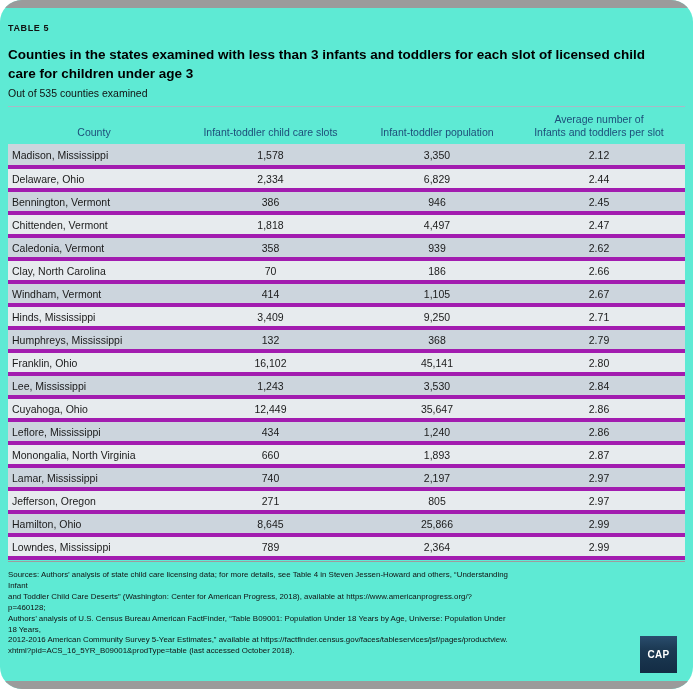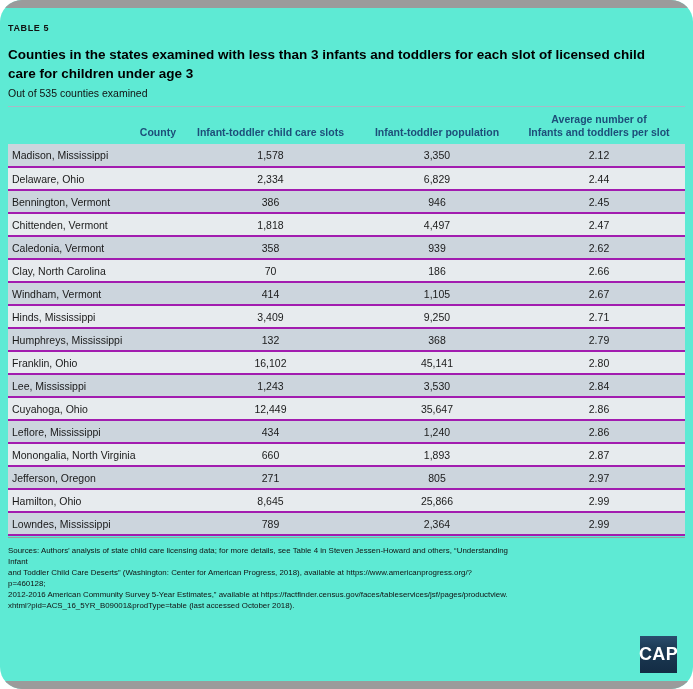--- a/index.html
+++ b/index.html
@@ -30,47 +30,47 @@
     margin-top:13px;max-width:662px;
   }
   .subtitle{
     font-size:10.5px;color:#111;margin-top:3px;
   }
   table.data{
     width:677px;border-collapse:collapse;margin-top:7px;
     border-top:1px solid #a9b9c6;
   }
   th{
-    color:var(--navy);font-size:10.5px;font-weight:bold;
+    color:var(--navy);font-size:10.5px;font-weight:normal;
     vertical-align:bottom;padding:6px 4px 5px 4px;line-height:1.25;
   }
-  th.col-county{text-align:right;width:172px;padding-left:4px;margin-top:23px;}
+  th.col-county{text-align:center;width:172px;padding-left:4px;margin-top:23px;}
   th.col-slots{text-align:center;width:181px;}
   th.col-pop{text-align:center;width:152px;}
   th.col-avg{text-align:center;width:172px;}
-  tbody tr{border-bottom:2px solid #a21caf;}
+  tbody tr{border-bottom:4px solid #a21caf;}
   tbody tr:nth-child(odd){background:var(--row-dark);}
   tbody tr:nth-child(even){background:var(--row-light);}
   td{
     font-size:10.5px;color:var(--ink);height:23px;
     padding:3px 4px;text-align:center;
   }
   td:first-child{text-align:left;padding-left:4px;}
   .table-bottom-rule{width:677px;height:1px;background:#9d9d9d;margin:1px 0 0 0;}
   .footer{
     margin-top:8px;width:500px;
     font-size:7.9px;line-height:1.38;color:#111;
   }
   .cap-logo{
     position:absolute;right:16px;top:636px;width:37px;height:37px;
     background:linear-gradient(180deg,#2a4d6d 0%,var(--logo-navy) 35%,#132c44 100%);
     display:flex;align-items:center;justify-content:center;
   }
   .cap-logo span{
-    color:#ffffff;font-weight:bold;font-size:18px;letter-spacing:0.3px;
+    color:#ffffff;font-weight:bold;font-size:10px;letter-spacing:0.3px;
     font-family:"Liberation Sans",sans-serif;
   }
 </style>
 </head>
 <body>
 
 <div class="page">
   <div class="page-bar top"></div>
 
   <div class="content">
@@ -166,20 +166,26 @@
             <td>1,240</td>
             <td>2.86</td>
           </tr>
           <tr>
             <td>Monongalia, North Virginia</td>
             <td>660</td>
             <td>1,893</td>
             <td>2.87</td>
           </tr>
           <tr>
+            <td>Lamar, Mississippi</td>
+            <td>740</td>
+            <td>2,197</td>
+            <td>2.97</td>
+          </tr>
+          <tr>
             <td>Jefferson, Oregon</td>
             <td>271</td>
             <td>805</td>
             <td>2.97</td>
           </tr>
           <tr>
             <td>Hamilton, Ohio</td>
             <td>8,645</td>
             <td>25,866</td>
             <td>2.99</td>
@@ -190,20 +196,21 @@
             <td>2,364</td>
             <td>2.99</td>
           </tr>
         </tbody>
     </table>
     <div class="table-bottom-rule"></div>
 
     <div class="footer">
         <div>Sources: Authors’ analysis of state child care licensing data; for more details, see Table 4 in Steven Jessen-Howard and others, “Understanding Infant</div>
         <div>and Toddler Child Care Deserts” (Washington: Center for American Progress, 2018), available at https://www.americanprogress.org/?p=460128;</div>
+        <div>Authors’ analysis of U.S. Census Bureau American FactFinder, “Table B09001: Population Under 18 Years by Age, Universe: Population Under 18 Years,</div>
         <div>2012-2016 American Community Survey 5-Year Estimates,” available at https://factfinder.census.gov/faces/tableservices/jsf/pages/productview.</div>
         <div>xhtml?pid=ACS_16_5YR_B09001&amp;prodType=table (last accessed October 2018).</div>
       </div>
   </div>
 
   <div class="cap-logo">
     <span>CAP</span>
   </div>
 
   <div class="page-bar bottom"></div>

